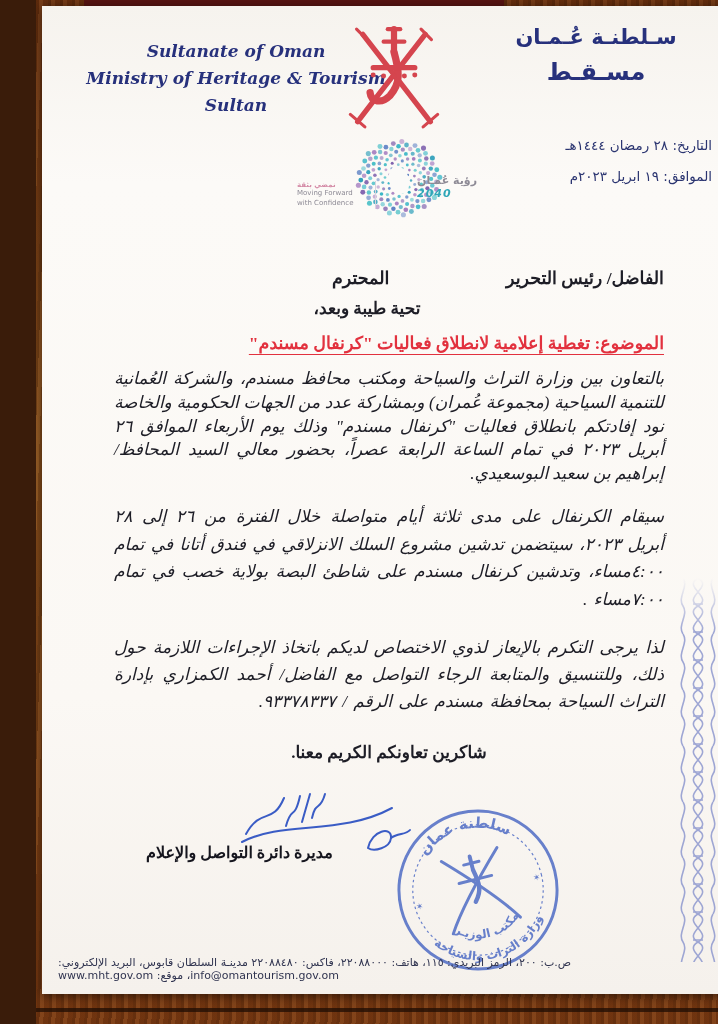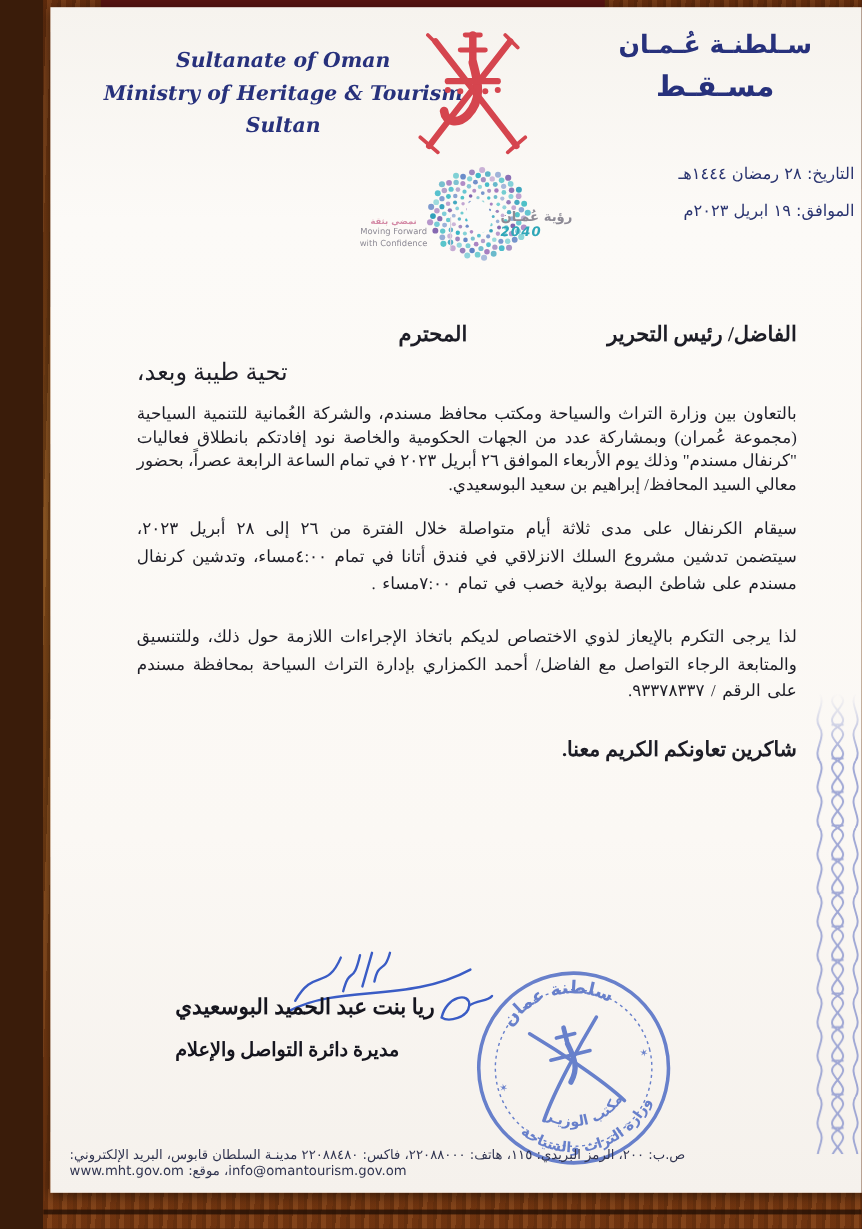--- a/index.html
+++ b/index.html
@@ -21,38 +21,38 @@
   .header-ar{position:absolute;right:14px;top:16px;width:244px;text-align:center;
     color:#27317c;font-weight:700;direction:rtl;line-height:1.5;}
   .header-ar .l1{font-size:21px;}
   .header-ar .l2{font-size:19px;}
   .header-ar .l3{font-size:24px;letter-spacing:6px;}
   .dates{position:absolute;right:20px;top:124px;width:250px;direction:rtl;text-align:right;
     color:#2a3470;font-size:13.5px;line-height:2.3;}
   
   .vision{position:absolute;left:253px;top:106px;width:184px;height:118px;}
   .vision svg{position:absolute;inset:0;}
-  .v-left{position:absolute;left:2px;bottom:22px;width:62px;text-align:center;border-right:1px solid #d8d3de;padding-right:16px;}
+  .v-left{position:absolute;left:2px;bottom:22px;width:62px;text-align:left;border-right:1px solid #d8d3de;padding-right:16px;}
   .v-ar{color:#d48aa6;font-size:7px;font-weight:700;direction:rtl;}
   .v-en{color:#8d8a95;font-size:7px;line-height:1.35;}
   .v-right{position:absolute;right:2px;bottom:30px;text-align:left;direction:rtl;}
   .v-name{color:#8d8a95;font-size:11px;font-weight:700;}
   .v-year{color:#2fa7b8;font-size:11px;font-weight:700;letter-spacing:1px;font-style:italic;}
   
   .letter-body{position:absolute;left:72px;right:68px;top:262px;direction:rtl;
     font-family:"Liberation Serif","DejaVu Serif",serif;color:#1d1d26;}
   .salutation{position:relative;font-size:17.5px;font-weight:700;text-align:right;}
   .honorific{position:absolute;left:218px;top:0;}
-  .greeting{margin-top:9px;font-size:20px;font-weight:400;text-align:left;padding-left:0;padding-right:44px;}
+  .greeting{margin-top:9px;font-size:17px;font-weight:700;text-align:center;padding-left:0;padding-right:44px;}
   .subject{margin-top:14px;font-size:17.5px;font-weight:700;color:#e2313e;
     text-decoration:underline;text-underline-offset:5px;text-align:right;}
-  .para{margin-top:13px;font-size:14px;line-height:1.4;text-align:justify;}
+  .para{margin-top:13px;font-size:17px;line-height:1.4;text-align:justify;font-style:italic;}
   .para.stretch{line-height:1.62;margin-top:17px;word-spacing:2px;}
   .para.stretch2{line-height:1.58;margin-top:22px;word-spacing:2px;}
-  .closing{margin-top:26px;font-size:17px;font-weight:700;text-align:right;}
+  .closing{margin-top:26px;font-size:17px;font-weight:700;text-align:center;}
   
   .sig-svg{position:absolute;left:198px;top:776px;width:172px;height:80px;}
   .sig-block{position:absolute;left:104px;top:822px;direction:rtl;text-align:left;
     font-family:"Liberation Serif",serif;color:#15151e;}
   .sig-name{font-size:18px;font-weight:700;}
   .sig-title{font-size:16px;font-weight:700;margin-top:15px;}
   .stamp{position:absolute;left:352px;top:800px;width:168px;height:168px;
     transform:rotate(-14deg);opacity:.85;}
   
   .border-pattern{position:absolute;right:12px;top:572px;width:44px;height:384px;opacity:.85;
@@ -275,40 +275,40 @@
         <div class="v-year">2040</div>
       </div>
     </div>
 
     <div class="letter-body">
       <div class="salutation">
         <span>الفاضل/ رئيس التحرير</span>
         <span class="honorific">المحترم</span>
       </div>
       <div class="greeting">تحية طيبة وبعد،</div>
+      <div class="subject">الموضوع: تغطية إعلامية لانطلاق فعاليات "كرنفال مسندم"</div>
       <div class="para">بالتعاون بين وزارة التراث والسياحة ومكتب محافظ مسندم، والشركة العُمانية للتنمية السياحية (مجموعة عُمران) وبمشاركة عدد من الجهات الحكومية والخاصة نود إفادتكم بانطلاق فعاليات "كرنفال مسندم" وذلك يوم الأربعاء الموافق ٢٦ أبريل ٢٠٢٣ في تمام الساعة الرابعة عصراً، بحضور معالي السيد المحافظ/ إبراهيم بن سعيد البوسعيدي.</div>
       <div class="para stretch">سيقام الكرنفال على مدى ثلاثة أيام متواصلة خلال الفترة من ٢٦ إلى ٢٨ أبريل ٢٠٢٣، سيتضمن تدشين مشروع السلك الانزلاقي في فندق أتانا في تمام ٤:٠٠مساء، وتدشين كرنفال مسندم على شاطئ البصة بولاية خصب في تمام ٧:٠٠مساء .</div>
       <div class="para stretch2">لذا يرجى التكرم بالإيعاز لذوي الاختصاص لديكم باتخاذ الإجراءات اللازمة حول ذلك، وللتنسيق والمتابعة الرجاء التواصل مع الفاضل/ أحمد الكمزاري بإدارة التراث السياحة بمحافظة مسندم على الرقم / ٩٣٣٧٨٣٣٧.</div>
       <div class="closing">شاكرين تعاونكم الكريم معنا.</div>
     </div>
 
     <svg class="sig-svg" viewBox="0 0 172 80">
       <g fill="none" stroke="#3a5cc5" stroke-width="2" stroke-linecap="round">
         <path d="M6,52 C22,24 32,44 44,16"></path>
         <path d="M46,44 C52,22 54,40 60,14"></path>
         <path d="M62,40 L70,12"></path>
         <path d="M72,36 C76,18 80,30 85,12"></path>
         <path d="M2,60 C44,38 100,54 152,26"></path>
         <path d="M128,66 C132,48 152,44 151,56 C150,66 134,70 128,66"></path>
         <path d="M151,56 C158,51 166,53 170,48"></path>
       </g>
     </svg>
 
     <div class="sig-block">
-      <div class="sig-name">ريا بنت عبد الحميد البوسعيدي</div>
       <div class="sig-title">مديرة دائرة التواصل والإعلام</div>
     </div>
 
     <svg class="stamp" viewBox="0 0 170 170">
       <defs>
         <path id="arcTop" d="M 22,85 A 63,63 0 0 1 148,85"></path>
         <path id="arcBotOuter" d="M 14,85 A 71,71 0 0 0 156,85"></path>
         <path id="arcBotInner" d="M 36,85 A 49,49 0 0 0 134,85"></path>
       </defs>
       <circle cx="85" cy="85" r="80" fill="none" stroke="#4f6cc5" stroke-width="3"></circle>

